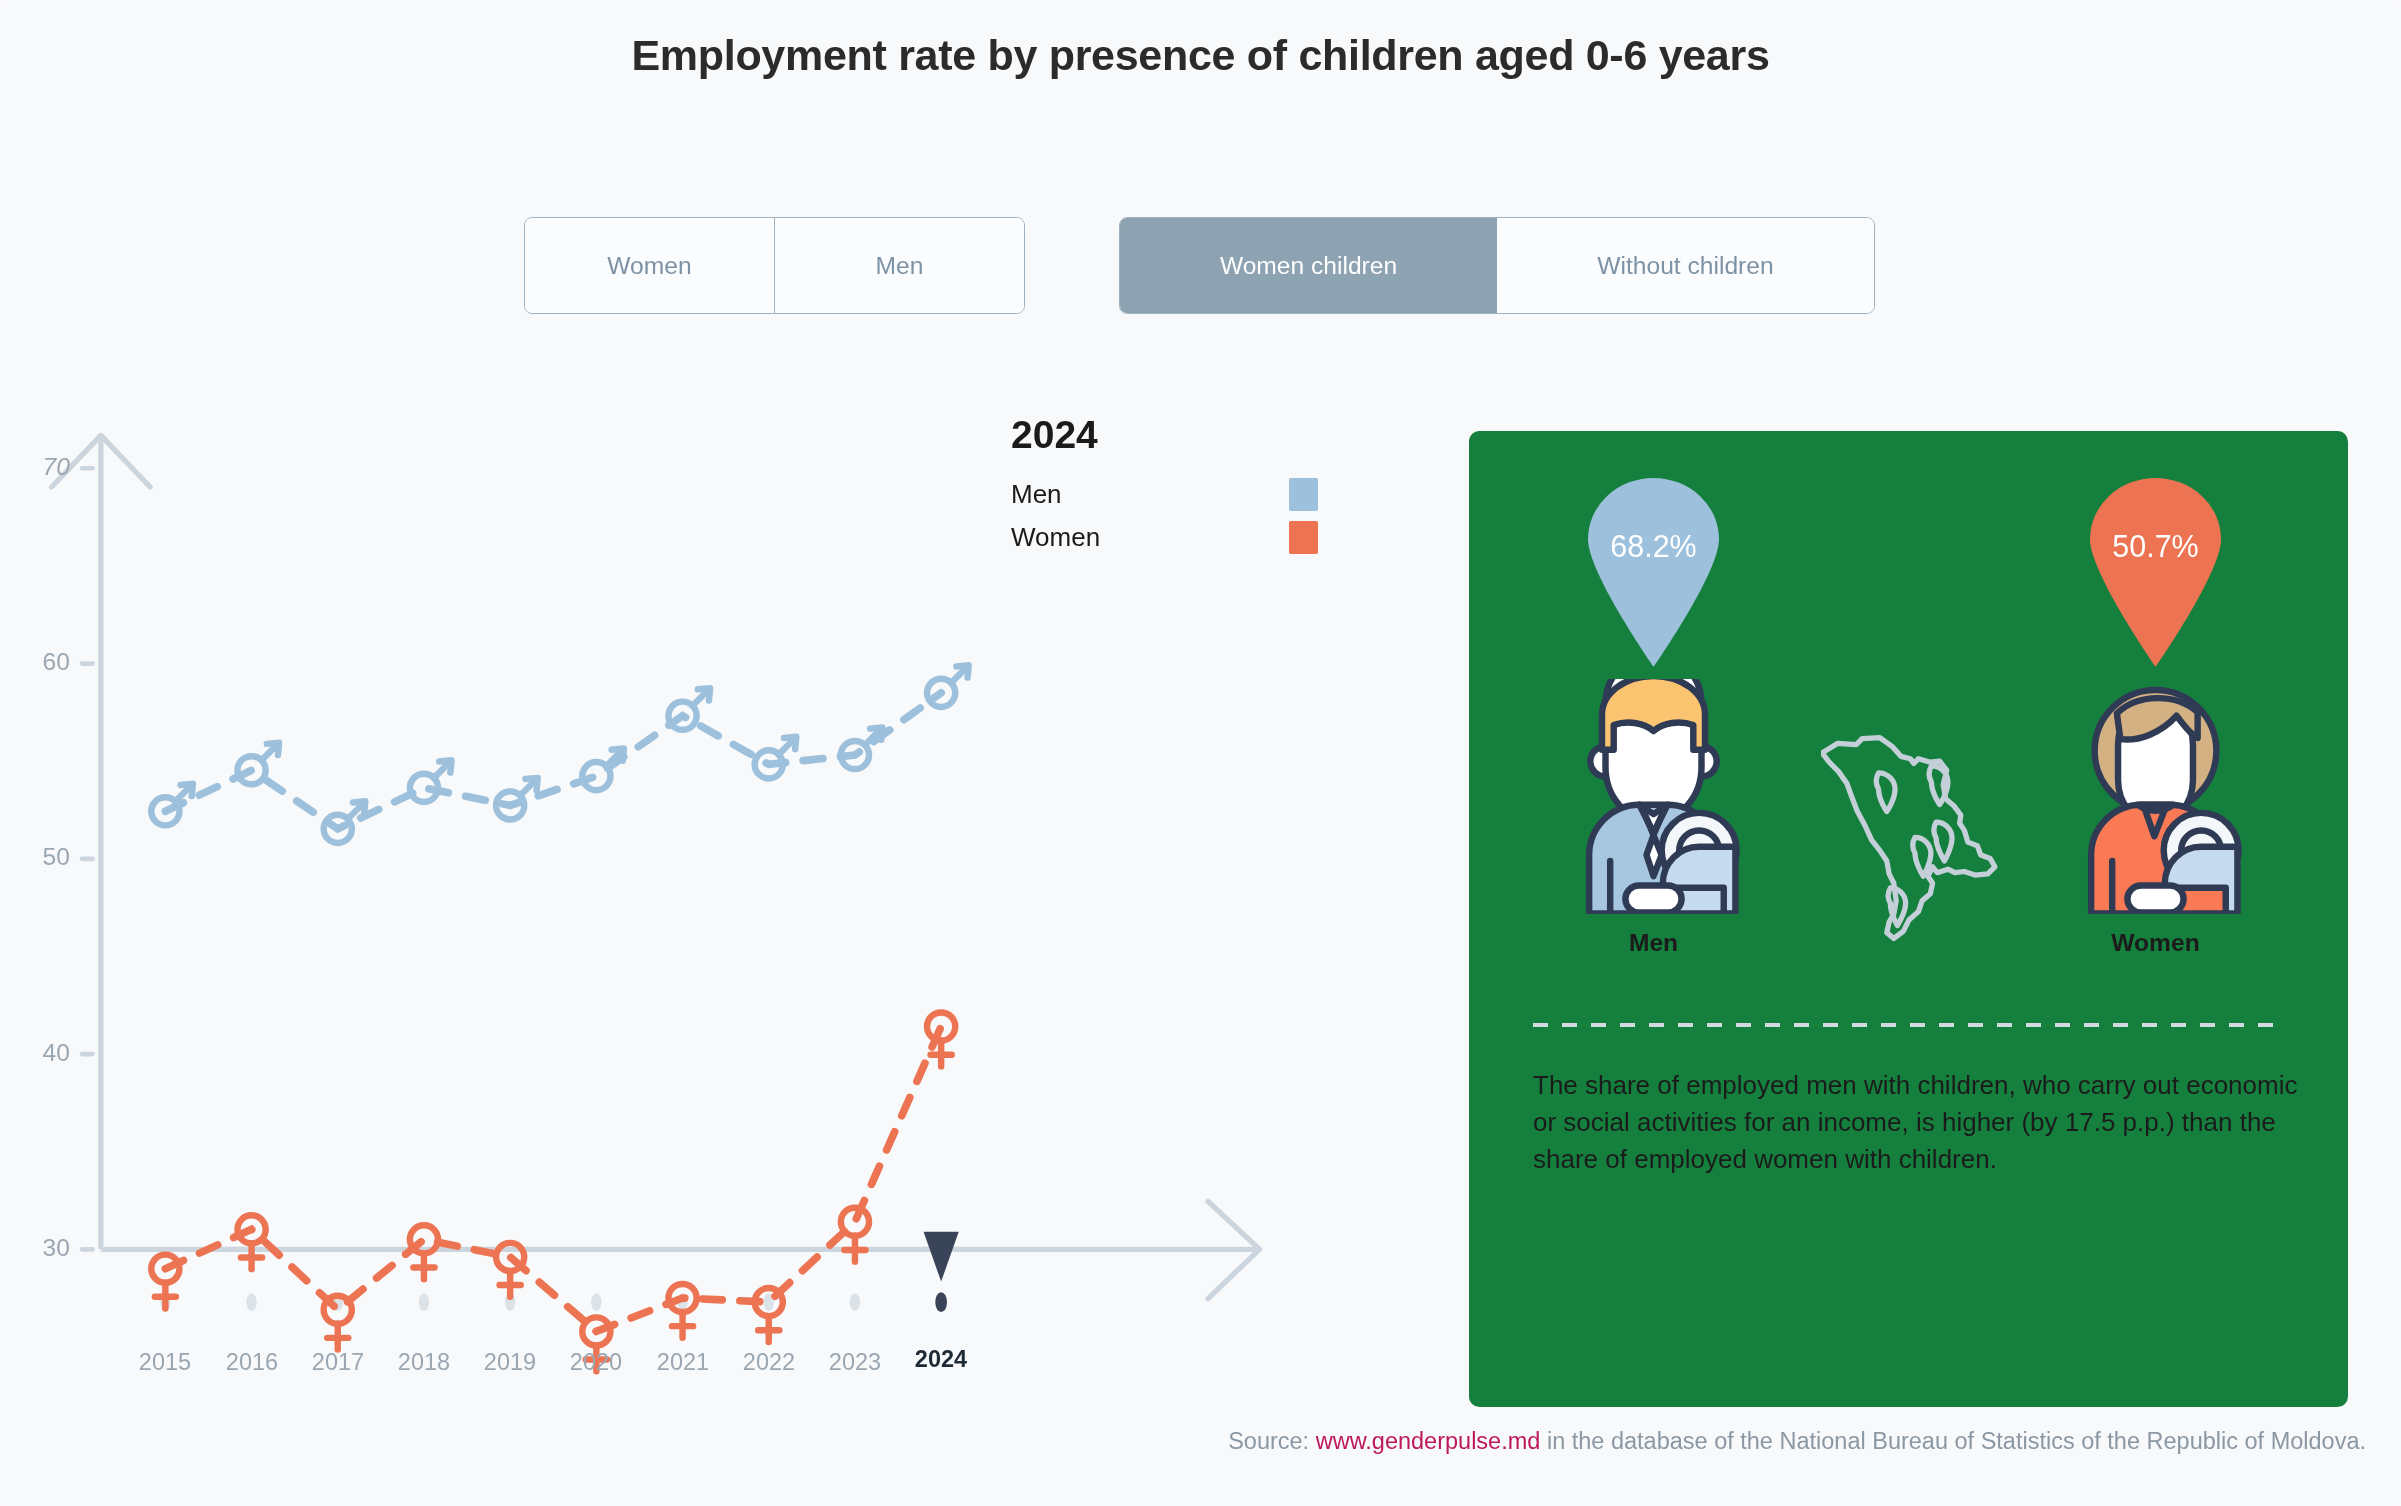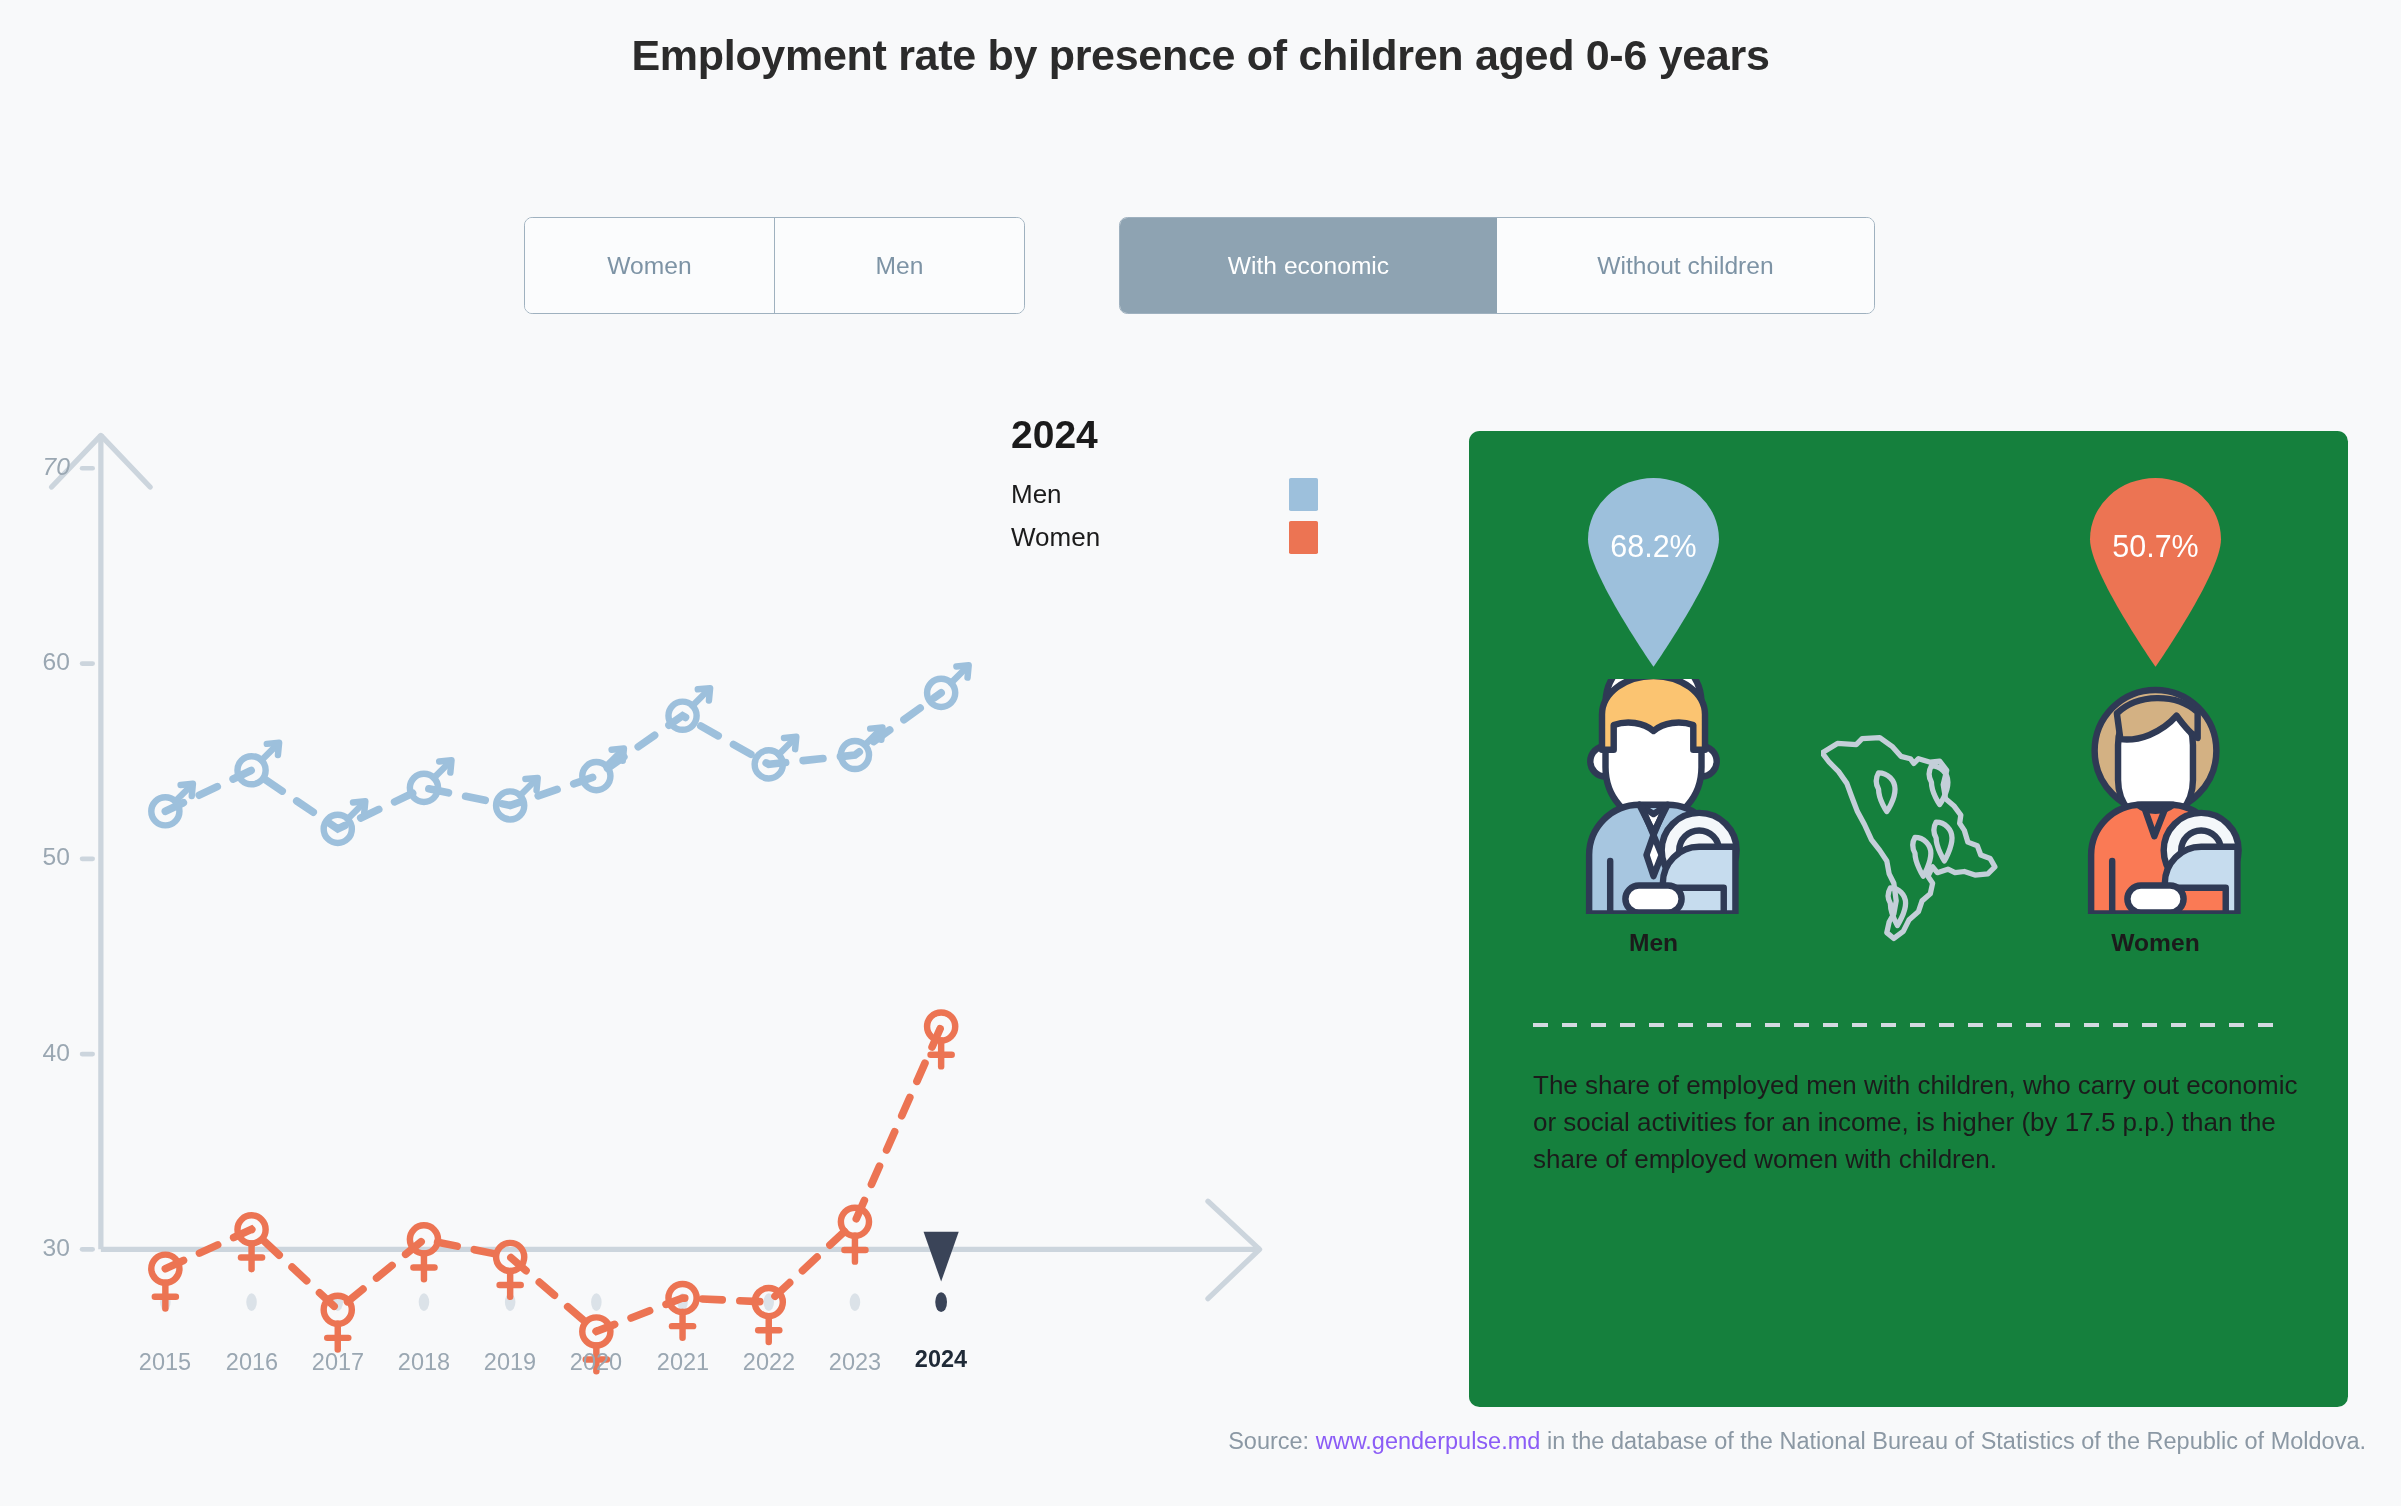--- a/index.html
+++ b/index.html
@@ -97,36 +97,36 @@
     position: absolute; top: 636px; left: 64px; width: 768px;
     font-size: 26px; line-height: 1.42; color: #1b1b1b;
   }
 
   
   .footer {
     position: absolute; top: 1428px; left: 0; width: 2401px;
     text-align: right; padding-right: 35px;
     font-size: 23.5px; color: #8b98a4;
   }
-  .footer a { color: #8b5cf6; text-decoration: none; }
+  .footer a { color: #be185d; text-decoration: none; }
 </style>
 </head>
 <body>
 
 <div id="root">
 
   <div class="title">Employment rate by presence of children aged 0-6 years</div>
 
   <div class="seg sex">
     <div class="seg-btn">Women</div>
     <div class="seg-btn">Men</div>
   </div>
 
   <div class="seg child">
-    <div class="seg-btn active">With economic</div>
+    <div class="seg-btn active">Women children</div>
     <div class="seg-btn">Without children</div>
   </div>
 
   <div class="chart-wrap">
     <svg class="chart-svg" width="1378" height="997" viewBox="0 0 2350 1700">
       <defs>
 
         <g id="maleSym">
           <circle cx="0" cy="0" r="24" fill="none" stroke="#9dc0dc" stroke-width="11"></circle>
           <line x1="17" y1="-17" x2="45" y2="-45" stroke="#9dc0dc" stroke-width="11" stroke-linecap="round"></line>

